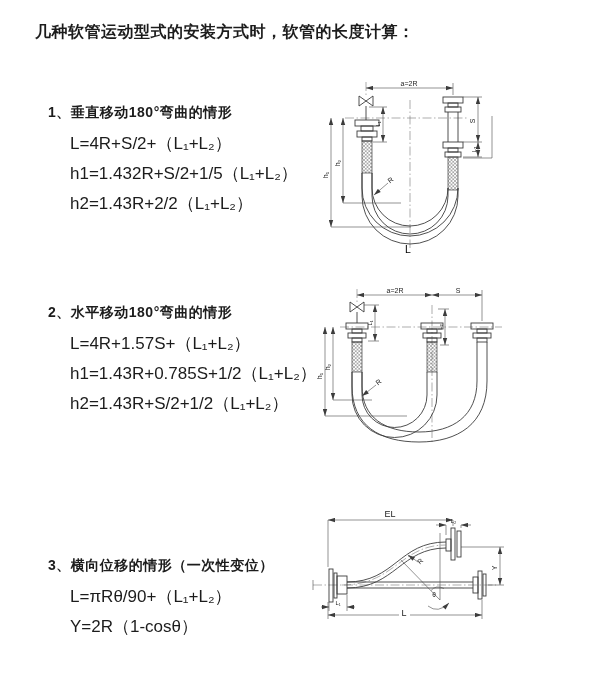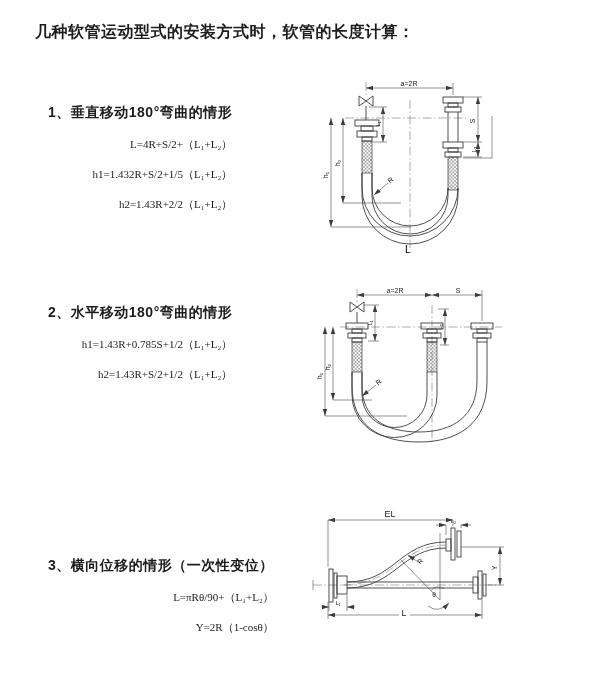--- a/index.html
+++ b/index.html
@@ -3,25 +3,25 @@
 <meta charset="utf-8">
 <style>
   html,body{margin:0;padding:0;}
   body{
     width:600px;height:675px;position:relative;background:#ffffff;
     font-family:"Liberation Sans","DejaVu Sans",sans-serif;color:#1c1c1c;overflow:hidden;
   }
   .page-title{
     position:absolute;left:35px;top:22px;font-size:16px;font-weight:bold;letter-spacing:.5px;
   }
-  .section{position:absolute;left:48px;text-align:right;}
+  .section{position:absolute;left:48px;}
   .sec-1{top:104px;} .sec-2{top:304px;} .sec-3{top:513px;margin-top:44px;}
   .sec-heading{font-size:14px;font-weight:bold;letter-spacing:.5px;}
   .formulas{margin:7px 0 0 22px;}
-  .formula{font-size:11px;line-height:30px;white-space:nowrap;font-family:Liberation Serif, serif;}
+  .formula{font-size:17px;line-height:30px;white-space:nowrap;}
   .diag{position:absolute;}
   .d1{left:315px;top:76px;} .d2{left:312px;top:283px;} .d3{left:300px;top:505px;}
   .dline{stroke:#3c3c3c;stroke-width:0.9;fill:none;}
   .dim{stroke:#4a4a4a;stroke-width:0.6;fill:none;}
   .cl{stroke:#777;stroke-width:0.6;fill:none;stroke-dasharray:9 2.5 1.5 2.5;}
   .lbl{font-size:7px;fill:#222;font-family:"Liberation Sans","DejaVu Sans",sans-serif;}
   .lbl-s{font-size:5.8px;}
   .lbl-b{font-size:10.5px;}
 </style>
 </head>
@@ -34,20 +34,21 @@
   <div class="formulas">
     <div class="formula">L=4R+S/2+（L₁+L₂）</div>
     <div class="formula">h1=1.432R+S/2+1/5（L₁+L₂）</div>
     <div class="formula">h2=1.43R+2/2（L₁+L₂）</div>
   </div>
 </div>
 
 <div class="section sec-2">
   <div class="sec-heading">2、水平移动180°弯曲的情形</div>
   <div class="formulas">
+    <div class="formula">L=4R+1.57S+（L₁+L₂）</div>
     <div class="formula">h1=1.43R+0.785S+1/2（L₁+L₂）</div>
     <div class="formula">h2=1.43R+S/2+1/2（L₁+L₂）</div>
   </div>
 </div>
 
 <div class="section sec-3">
   <div class="sec-heading">3、横向位移的情形（一次性变位）</div>
   <div class="formulas">
     <div class="formula">L=πRθ/90+（L₁+L₂）</div>
     <div class="formula">Y=2R（1-cosθ）</div>

